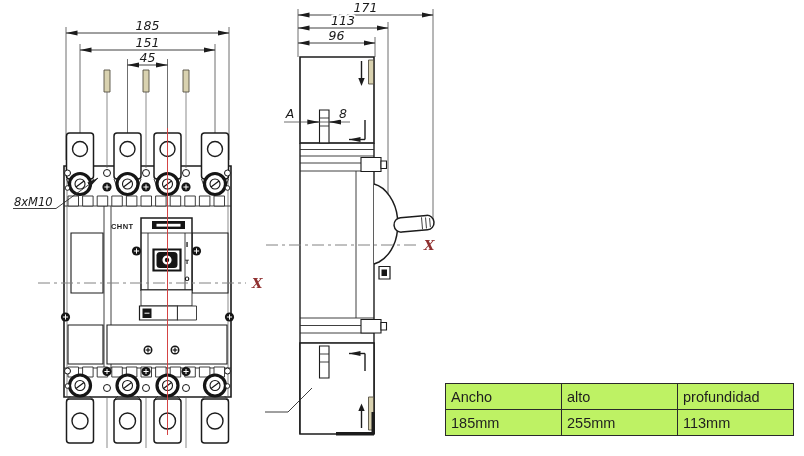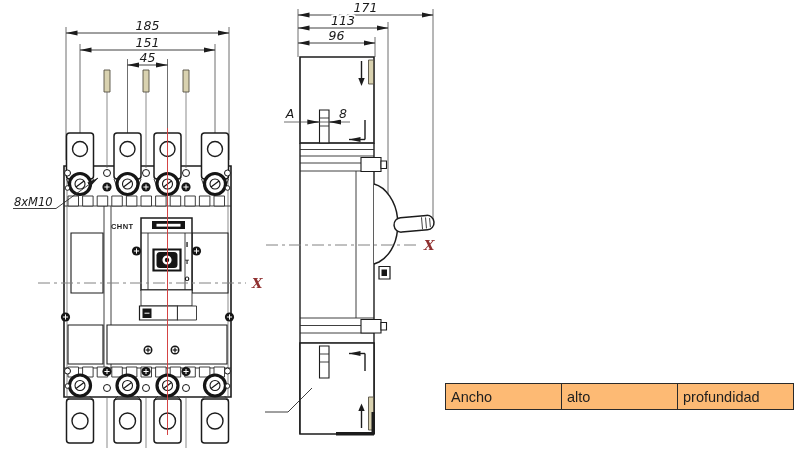--- a/index.html
+++ b/index.html
@@ -21,21 +21,21 @@
           paint-order:stroke;stroke:#ffffff;stroke-width:4px;}
   .xlabel{font:italic 700 13.5px "DejaVu Serif",serif;fill:#8f2f2f;
           paint-order:stroke;stroke:#ffffff;stroke-width:3px;}
   .brand{font:700 7.5px "Liberation Sans",sans-serif;letter-spacing:.4px;fill:#1a1a1a;}
   .hmark{font:700 7px "DejaVu Sans",sans-serif;fill:#141414;}
   .m10{font:italic 11.5px "DejaVu Sans",sans-serif;fill:#1b1b1b;}
   .crossw{stroke:#ffffff;stroke-width:1;fill:none;}
   .crossb{stroke:#151515;stroke-width:1.2;fill:none;}
   
   .dimtable{position:absolute;left:445px;top:383px;border-collapse:collapse;
-            background:#fdba74;color:#1f1f1f;font-size:14.5px;}
+            background:#bef264;color:#1f1f1f;font-size:14.5px;}
   .dimtable td{border:1.6px solid #2a2a2a;width:110px;height:25px;
                padding:0 0 0 5px;vertical-align:middle;white-space:nowrap;}
 </style>
 </head>
 <body>
 
 <div class="stage">
 <svg width="804" height="456" viewBox="0 0 804 456">
   <defs>
     <marker id="arw" viewBox="0 0 12 6" refX="11.5" refY="3" markerWidth="12" markerHeight="6" orient="auto-start-reverse" markerUnits="userSpaceOnUse">
@@ -353,15 +353,20 @@
   </g>
 </svg>
 
 <table class="dimtable">
   <tbody>
     <tr>
       <td>Ancho</td>
       <td>alto</td>
       <td>profundidad</td>
     </tr>
+    <tr>
+      <td>185mm</td>
+      <td>255mm</td>
+      <td>113mm</td>
+    </tr>
   </tbody>
 </table>
 </div>
 
 </body></html>

